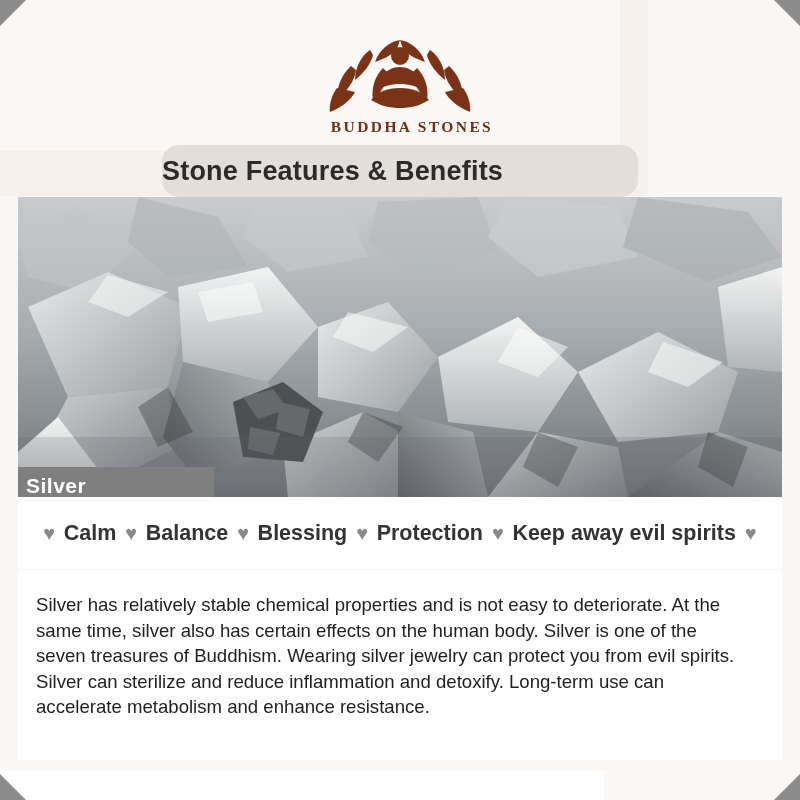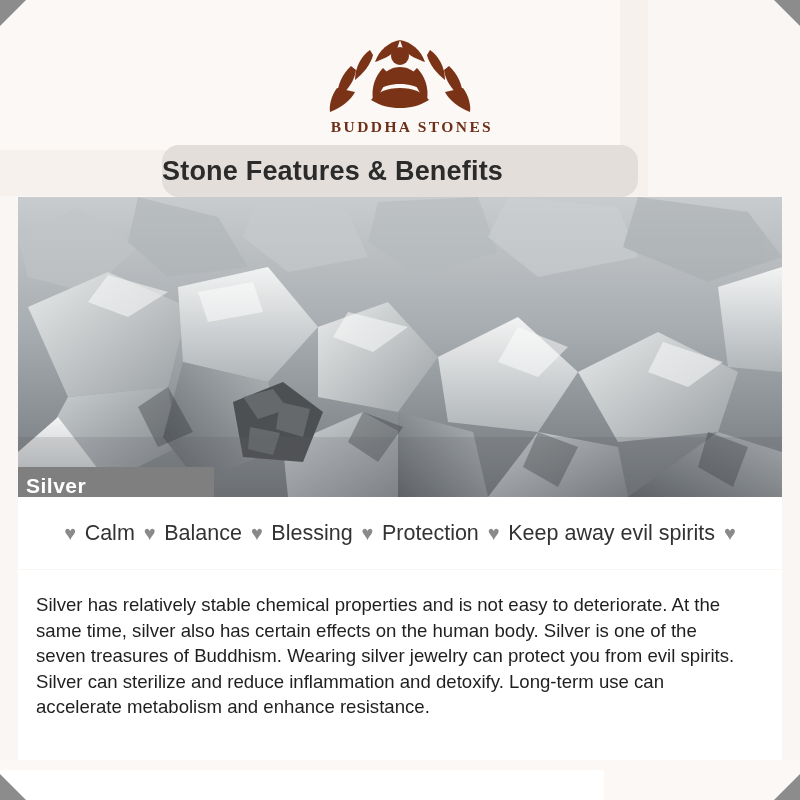--- a/index.html
+++ b/index.html
@@ -162,21 +162,21 @@
     left: 18px;
     width: 764px;
     height: 72px;
     background: #ffffff;
     display: flex;
     align-items: center;
     justify-content: center;
   }
   .benefits-line {
     font-size: 21.5px;
-    font-weight: normal;
+    font-weight: bold;
     color: #333333;
     white-space: nowrap;
   }
   .benefits-line .heart {
     color: #8a8a8a;
     font-size: 20px;
     padding: 0 3px;
   }
 
   

